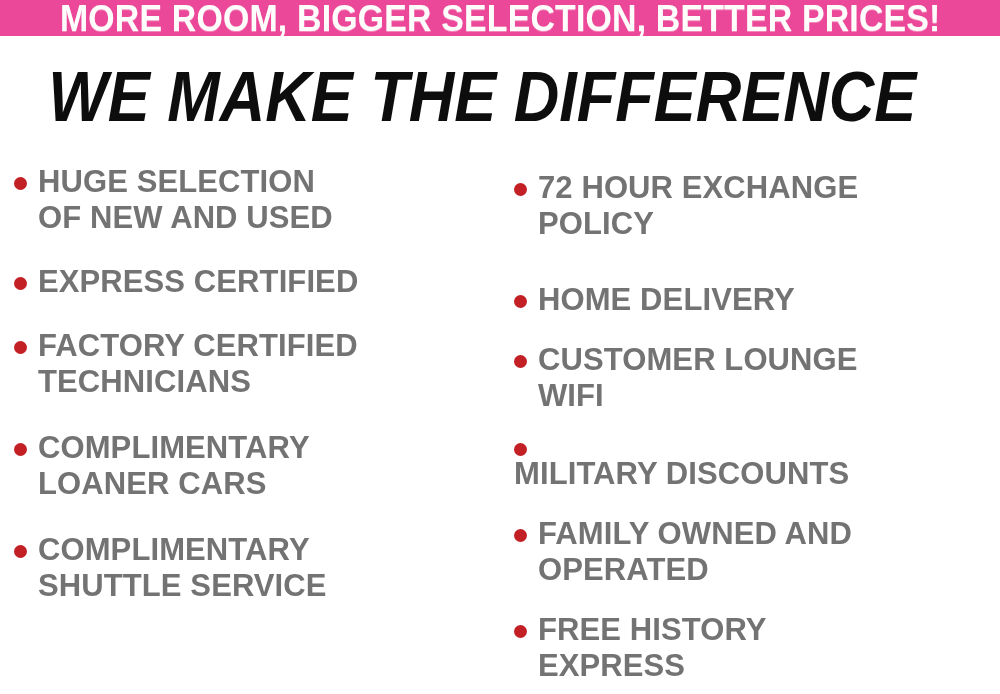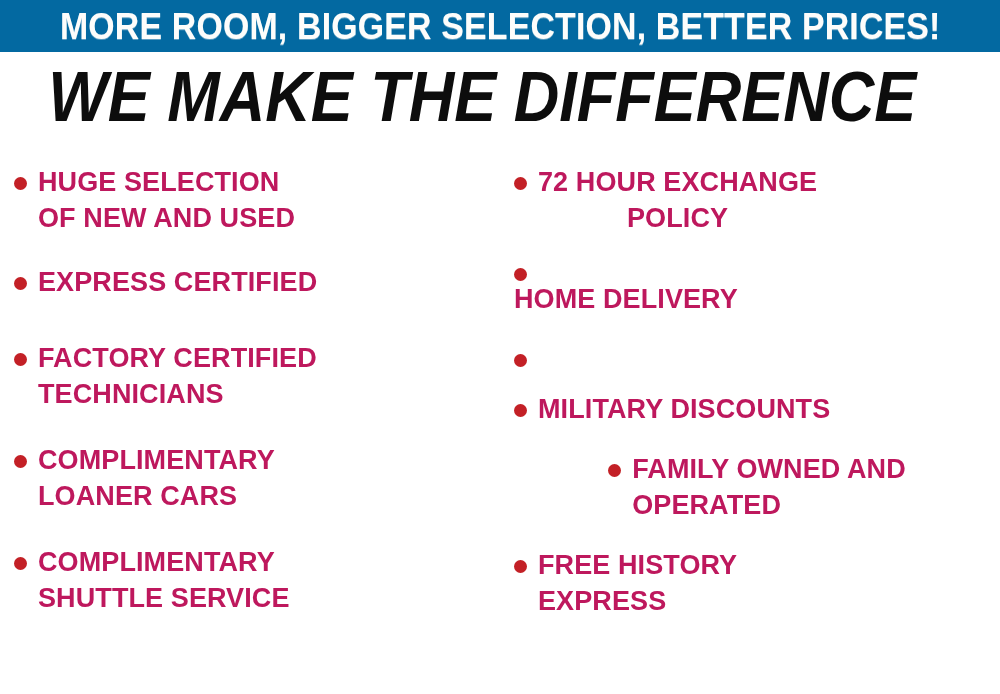--- a/index.html
+++ b/index.html
@@ -21,22 +21,22 @@
     background: #ffffff;
     box-sizing: border-box;
   }
 
   
   .banner {
     position: absolute;
     left: 0;
     top: 0;
     width: 1000px;
-    height: 52px;
-    background: #0369a1;
+    height: 36px;
+    background: #ec4899;
     display: flex;
     align-items: center;
     justify-content: center;
     overflow: hidden;
   }
   .banner-text {
     color: #FDFDFB;
     font-family: "Liberation Sans Narrow", "Liberation Sans", sans-serif;
     font-weight: bold;
     font-size: 37px;
@@ -100,52 +100,52 @@
   }
   .bullet-dot {
     flex: 0 0 auto;
     width: 13px;
     height: 13px;
     border-radius: 50%;
     background: #C32026;
     margin-right: 11px;
   }
   .bullet-label {
-    color: #be185d;
+    color: #737373;
     font-family: "Liberation Sans", sans-serif;
     font-weight: bold;
-    font-size: 27px;
+    font-size: 31px;
     line-height: 36px;
     letter-spacing: 0.1px;
     white-space: pre-line;
     text-shadow: 0 1px 0 rgba(255,255,255,0.25);
   }
 
   
   .col-left .bullet-item.i0 { margin-top: 6px; }
   .col-left .bullet-item.i0 .bullet-dot { margin-top: 13px; }
   .col-left .bullet-item.i1 { margin-top: 28px; }
   .col-left .bullet-item.i1 .bullet-dot { margin-top: 13px; }
-  .col-left .bullet-item.i2 { margin-top: 40px; }
+  .col-left .bullet-item.i2 { margin-top: 28px; }
   .col-left .bullet-item.i2 .bullet-dot { margin-top: 13px; }
   .col-left .bullet-item.i3 { margin-top: 30px; }
   .col-left .bullet-item.i3 .bullet-dot { margin-top: 13px; }
   .col-left .bullet-item.i4 { margin-top: 30px; }
   .col-left .bullet-item.i4 .bullet-dot { margin-top: 13px; }
 
   
-  .col-right .bullet-item.i0 { margin-top: 6px; text-align: center; }
+  .col-right .bullet-item.i0 { margin-top: 12px; }
   .col-right .bullet-item.i0 .bullet-dot { margin-top: 13px; }
-  .col-right .bullet-item.i1 { margin-top: 19px; flex-direction: column; }
+  .col-right .bullet-item.i1 { margin-top: 40px; }
   .col-right .bullet-item.i1 .bullet-dot { margin-top: 13px; }
   .col-right .bullet-item.i2 { margin-top: 24px; }
   .col-right .bullet-item.i2 .bullet-dot { margin-top: 13px; }
-  .col-right .bullet-item.i3 { margin-top: 24px; }
+  .col-right .bullet-item.i3 { margin-top: 16px; flex-direction: column; }
   .col-right .bullet-item.i3 .bullet-dot { margin-top: 13px; }
-  .col-right .bullet-item.i4 { margin-top: 24px; justify-content: center; }
+  .col-right .bullet-item.i4 { margin-top: 24px; }
   .col-right .bullet-item.i4 .bullet-dot { margin-top: 13px; }
   .col-right .bullet-item.i5 { margin-top: 24px; }
   .col-right .bullet-item.i5 .bullet-dot { margin-top: 13px; }
 </style>
 </head>
 <body>
 
 <div id="poster">
 
   <div class="banner">
@@ -190,20 +190,22 @@
         <span class="bullet-dot"></span>
         <span class="bullet-label">72 HOUR EXCHANGE
 POLICY</span>
       </div>
       <div class="bullet-item i1">
         <span class="bullet-dot"></span>
         <span class="bullet-label">HOME DELIVERY</span>
       </div>
       <div class="bullet-item i2">
         <span class="bullet-dot"></span>
+        <span class="bullet-label">CUSTOMER LOUNGE
+WIFI</span>
       </div>
       <div class="bullet-item i3">
         <span class="bullet-dot"></span>
         <span class="bullet-label">MILITARY DISCOUNTS</span>
       </div>
       <div class="bullet-item i4">
         <span class="bullet-dot"></span>
         <span class="bullet-label">FAMILY OWNED AND
  OPERATED</span>
       </div>

